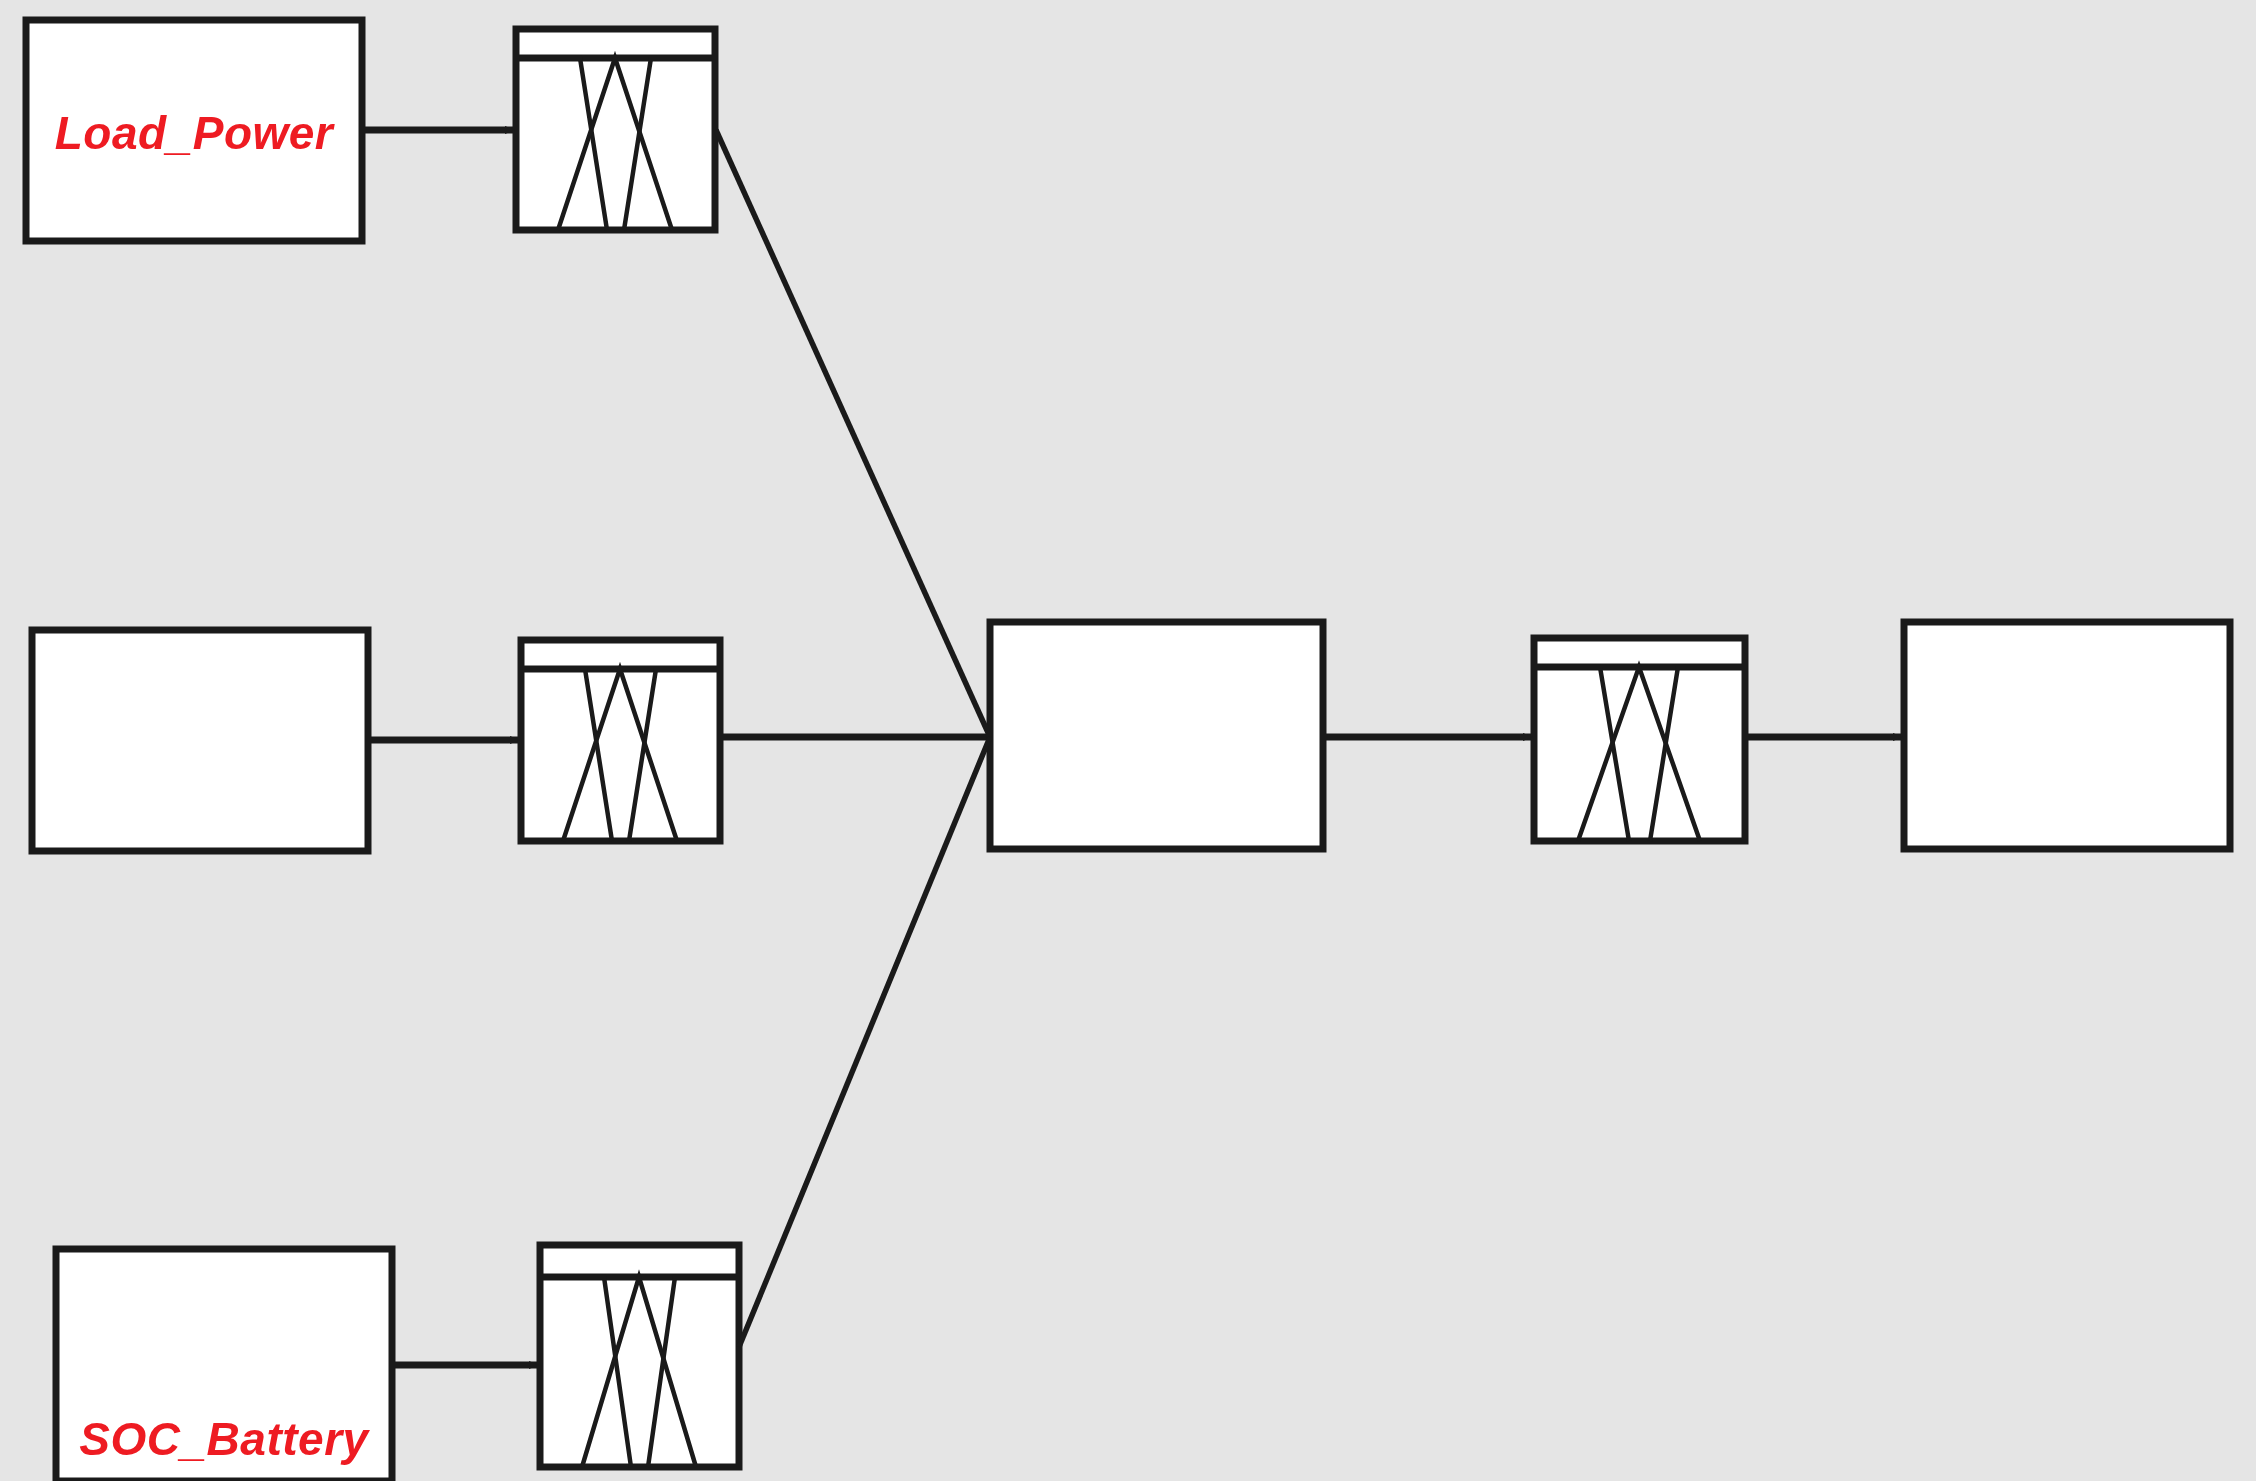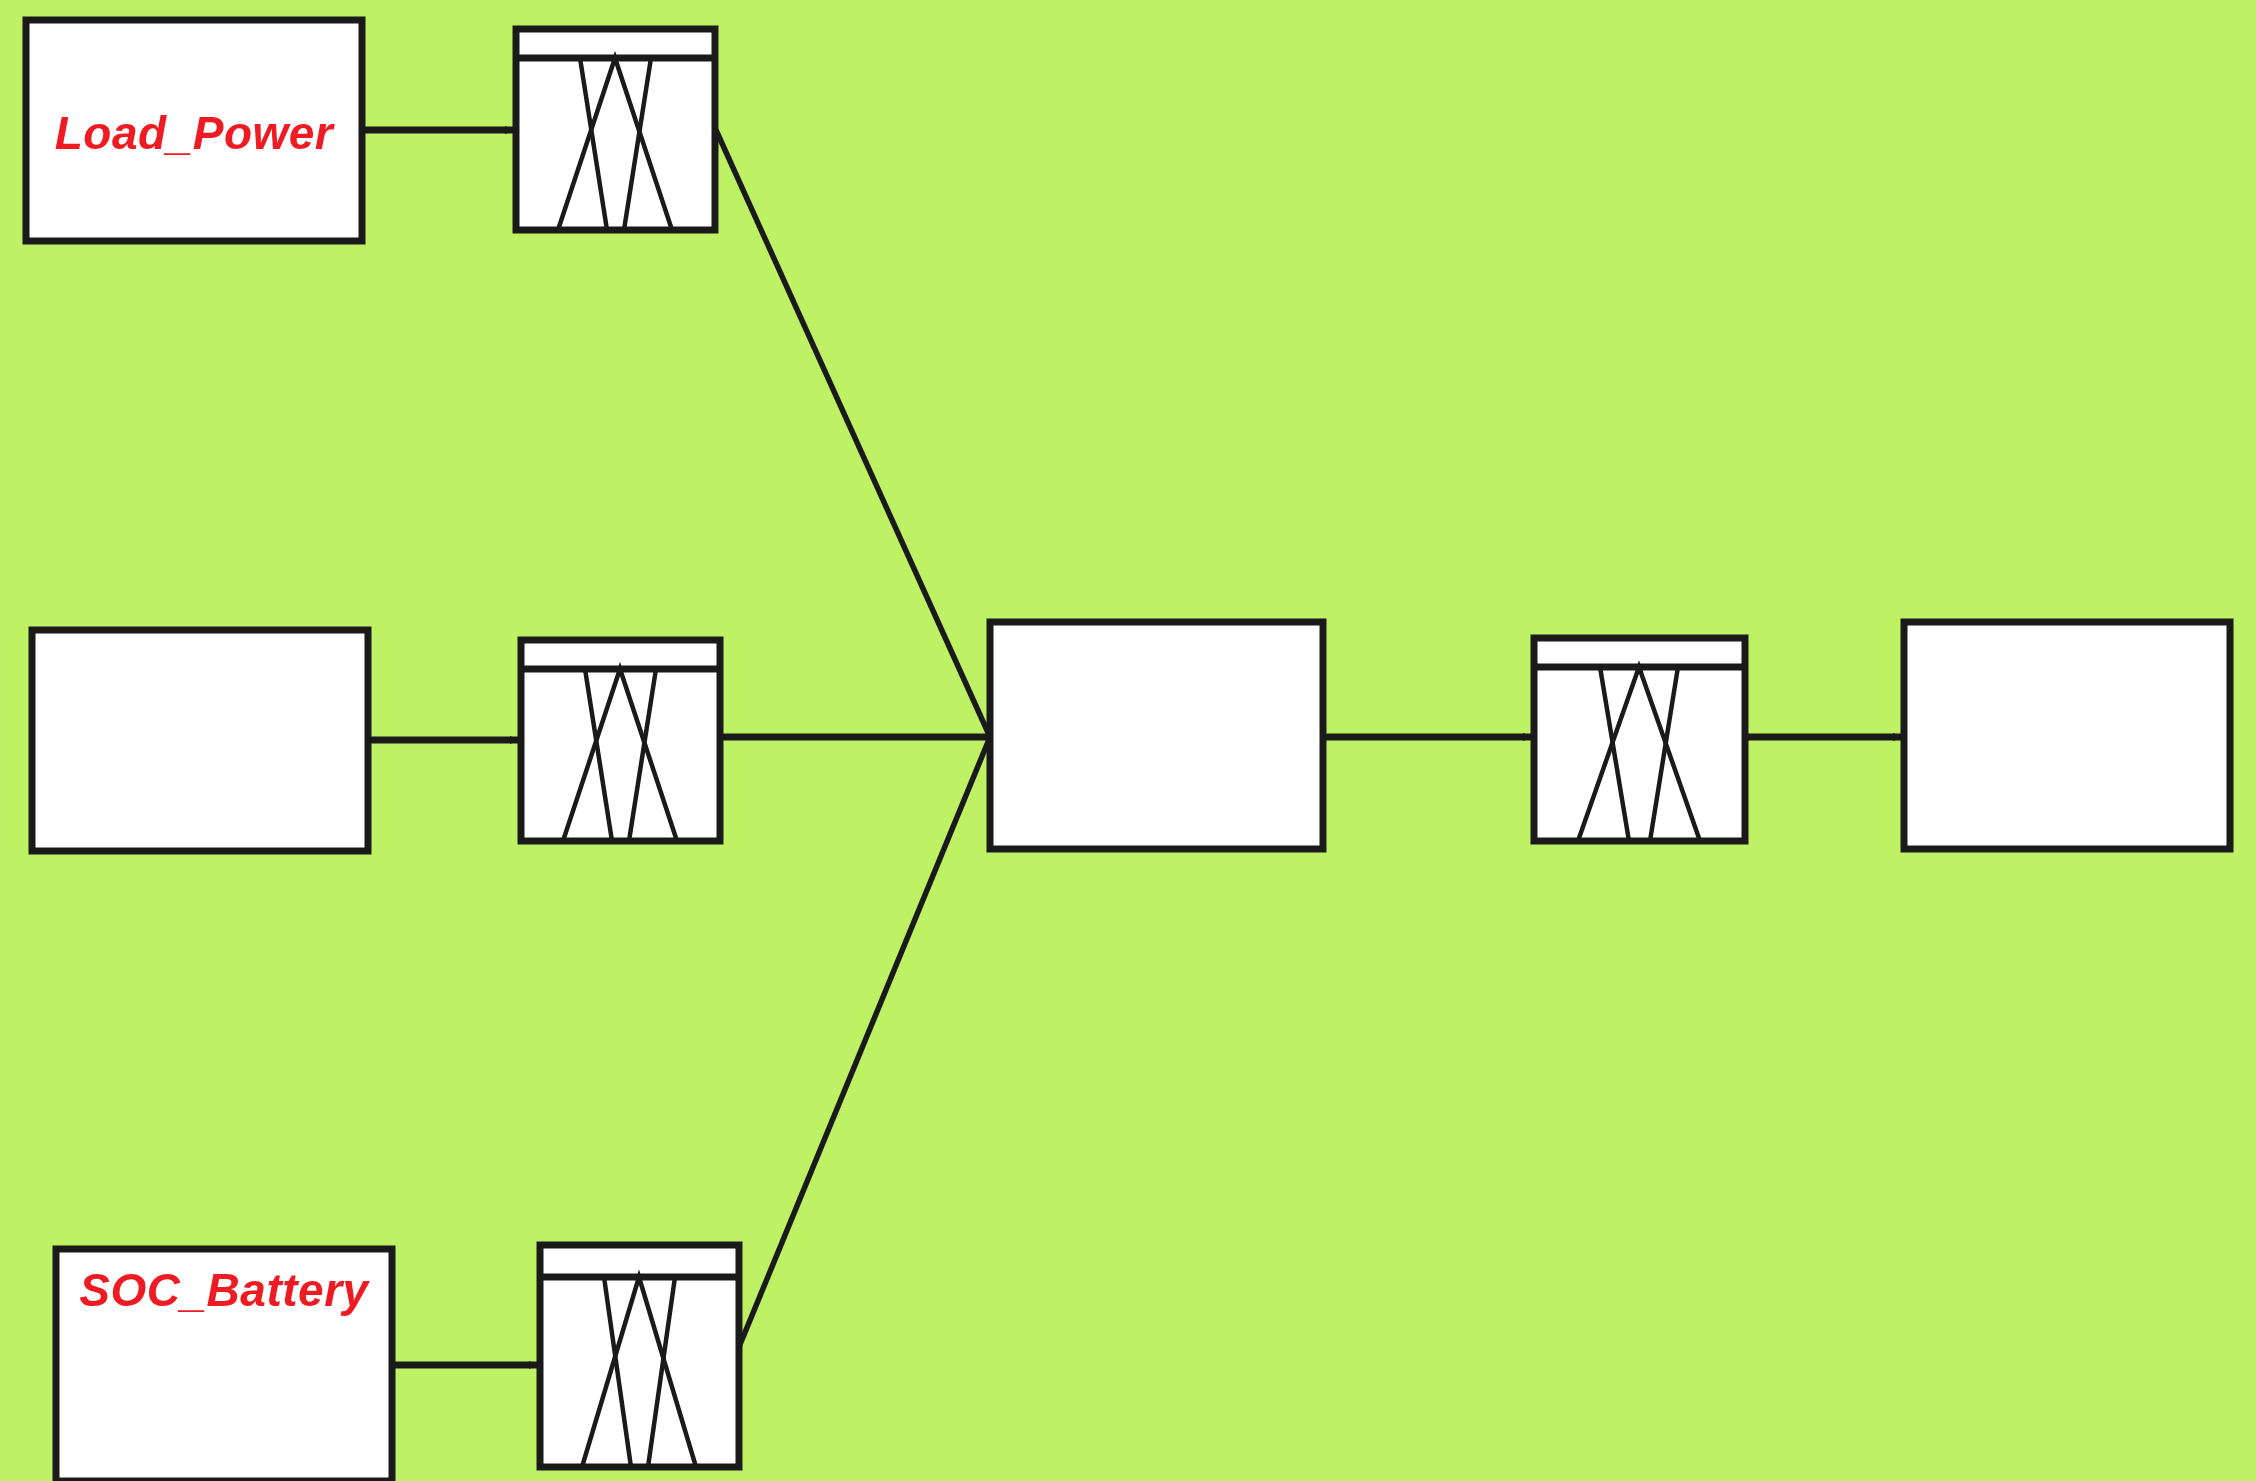--- a/index.html
+++ b/index.html
@@ -7,21 +7,21 @@
     padding: 0;
     background: #ffffff;
   }
   body {
     font-family: "Liberation Sans", sans-serif;
   }
   #canvas {
     position: relative;
     width: 2256px;
     height: 1481px;
-    background: #bef264;
+    background: #e5e5e5;
     overflow: hidden;
   }
   #diagram-svg {
     position: absolute;
     left: 0;
     top: 0;
     width: 2256px;
     height: 1481px;
   }
   .io-label {
@@ -118,17 +118,17 @@
     <line x1="739" y1="1347" x2="990" y2="737" stroke="#1A1A1A" stroke-width="5.5"></line>
 
     <line x1="1323" y1="737" x2="1532" y2="737" stroke="#1A1A1A" stroke-width="7" marker-end="url(#arrowhead)"></line>
 
     <line x1="1745" y1="737" x2="1902" y2="737" stroke="#1A1A1A" stroke-width="7" marker-end="url(#arrowhead)"></line>
   </svg>
 
   <div class="io-label" style="left:26px; top:106px; width:336px; color:#EE1B22;">Load_Power</div>
 
 
-  <div class="io-label" style="left:56px; top:1263px; width:336px; color:#EE1B22;">SOC_Battery</div>
+  <div class="io-label" style="left:56px; top:1412px; width:336px; color:#EE1B22;">SOC_Battery</div>
 
 
 
 </div>
 
 </body></html>

